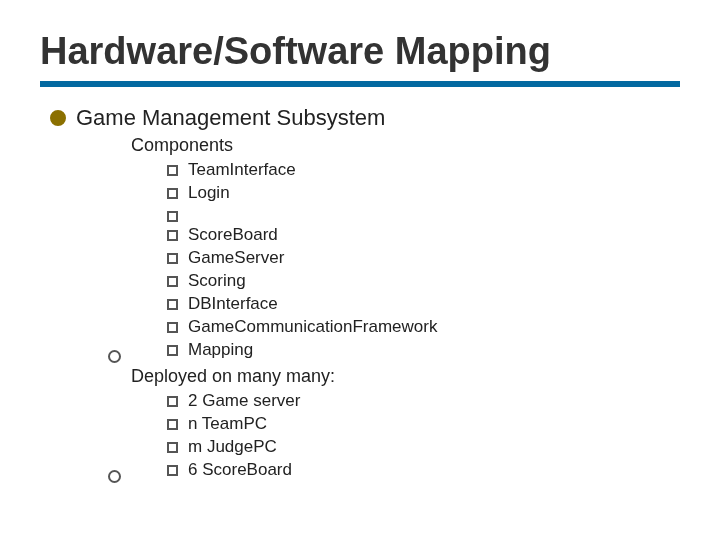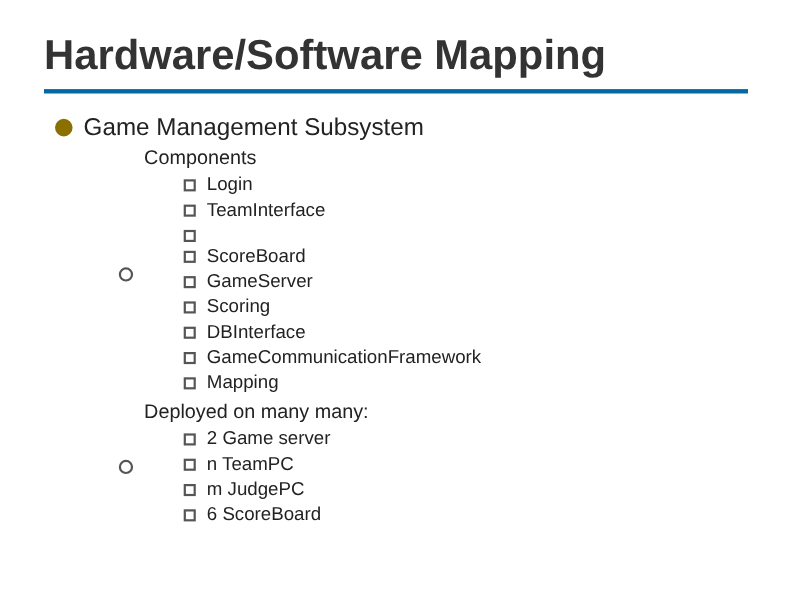--- a/index.html
+++ b/index.html
@@ -21,21 +21,21 @@
       height: 540px;
       padding: 30px 40px 30px 40px;
       background: #ffffff;
       position: relative;
     }
 
     .title {
       font-size: 38px;
       font-weight: bold;
       color: #333333;
-      border-bottom: 4px solid #0369a1;
+      border-bottom: 6px solid #0369a1;
       padding-bottom: 8px;
       margin-bottom: 18px;
     }
 
     .level1 {
       margin-left: 10px;
     }
 
     .level1-item {
       display: flex;
@@ -61,21 +61,21 @@
       color: #222222;
     }
 
     .level2 {
       margin-left: 32px;
       margin-top: 4px;
     }
 
     .level2-item {
       display: flex;
-      align-items: center;
+      align-items: flex-end;
       margin-bottom: 3px;
     }
 
     .bullet-n {
       width: 13px;
       height: 13px;
       min-width: 13px;
       min-height: 13px;
       border: 2px solid #555555;
       border-radius: 50%;
@@ -137,25 +137,25 @@
 
         <div class="level2">
 
           <div class="level2-item">
             <span class="bullet-n"></span>
             <div>
               <span class="level2-text">Components</span>
               <div class="level3">
                 <div class="level3-item">
                   <span class="bullet-sq"></span>
+                  <span class="level3-text">TeamInterface</span>
+                </div>
+                <div class="level3-item">
+                  <span class="bullet-sq"></span>
                   <span class="level3-text">Login</span>
-                </div>
-                <div class="level3-item">
-                  <span class="bullet-sq"></span>
-                  <span class="level3-text">TeamInterface</span>
                 </div>
                 <div class="level3-item">
                   <span class="bullet-sq"></span>
                 </div>
                 <div class="level3-item">
                   <span class="bullet-sq"></span>
                   <span class="level3-text">ScoreBoard</span>
                 </div>
                 <div class="level3-item">
                   <span class="bullet-sq"></span>

